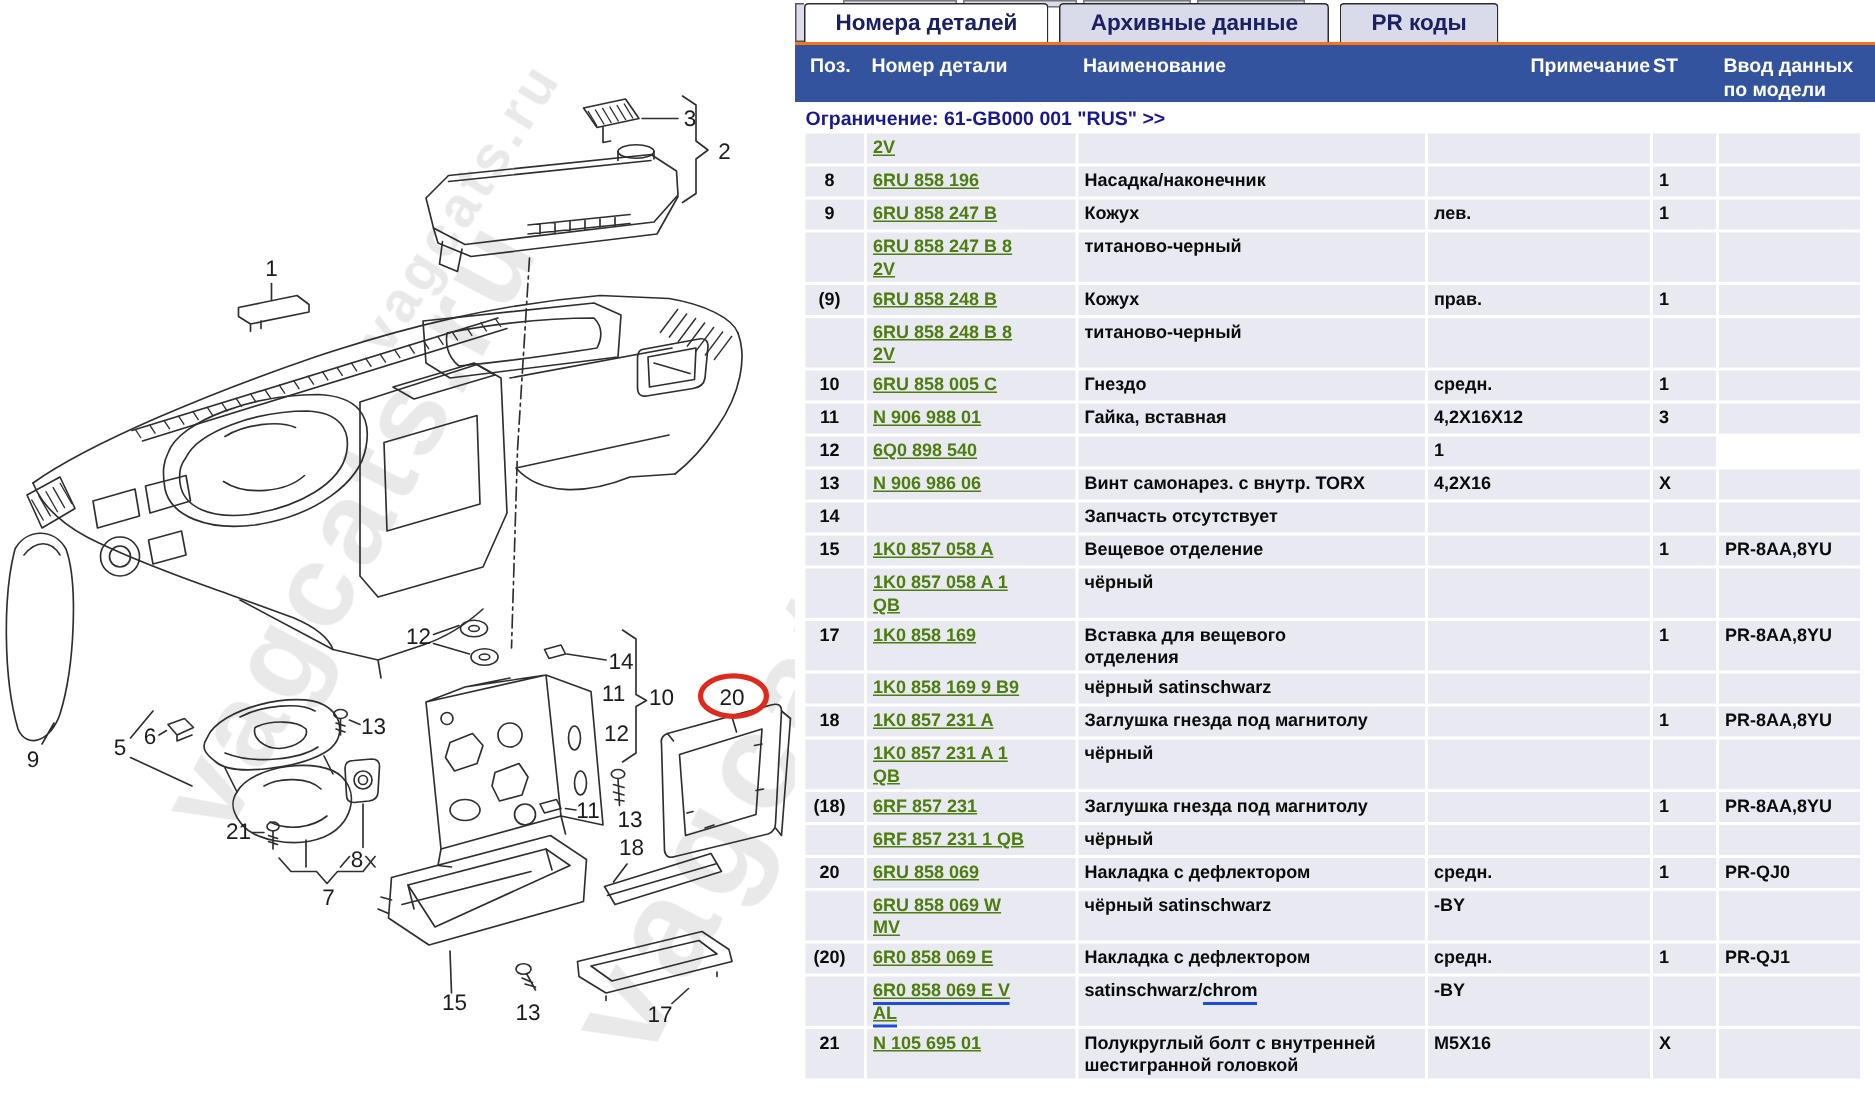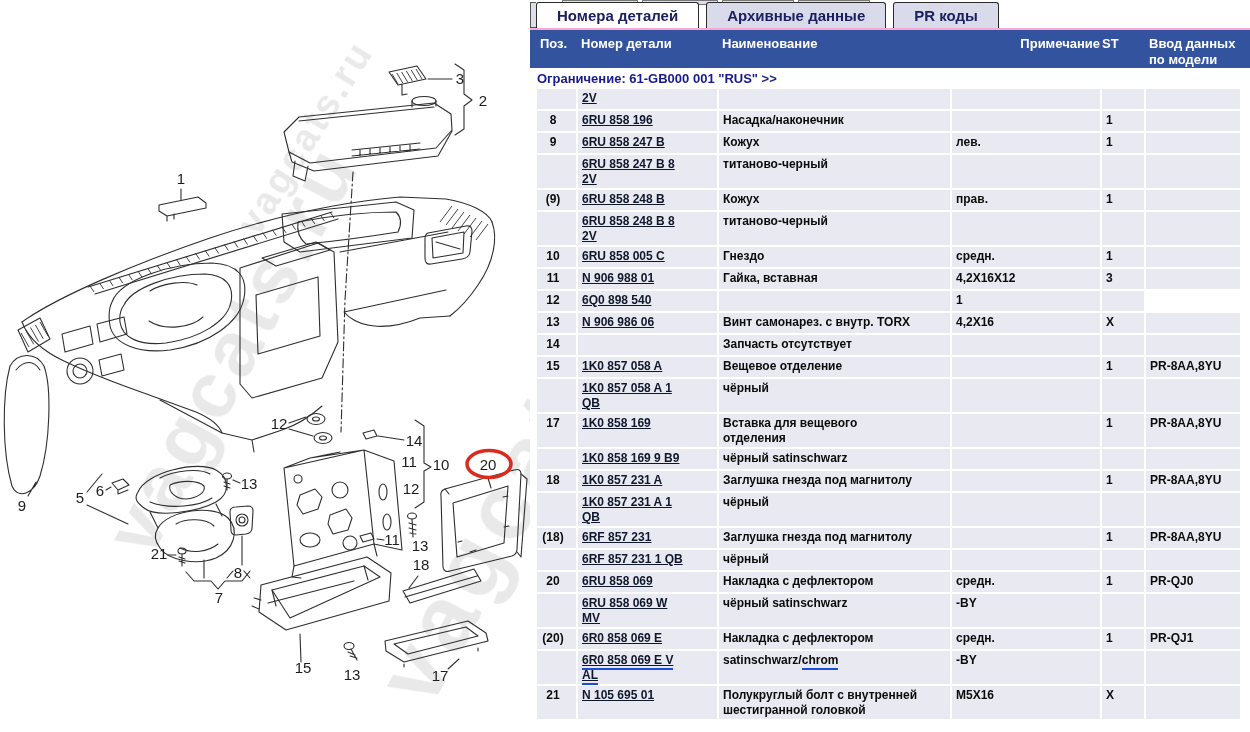--- a/index.html
+++ b/index.html
@@ -17,39 +17,39 @@
   .top-fragment { position:absolute; top:0; height:5px; background:#dcdeec; border:1px solid #777; }
   #left-sliver { position:absolute; left:0; top:2px; width:6px; height:26px; background:#dcdeec; border:1px solid #555; border-right:none; }
 
   #tabbar { position:absolute; left:6px; top:2px; height:26px; display:flex; z-index:2; }
   .tab { height:26px; display:flex; align-items:center; padding:0 20px; margin-right:7px;
          font-size:15px; font-weight:bold; color:#1b2060; background:#d9dbeb;
          border:1px solid #2b2b2b; border-bottom:none; border-radius:3px 3px 0 0; white-space:nowrap; }
   .tab.active { background:#fff; position:relative; }
 
   #colheader { position:absolute; left:0; top:28px; width:720px; height:40px;
-               background:#33539e; border-top:2px solid #f9a8d4; color:#fff;
+               background:#33539e; border-top:2px solid #f97316; color:#fff;
                font-size:13px; font-weight:bold; }
   #colheader .grid { padding-top:4px; }
 
   .grid { display:grid; grid-template-columns:39px 139px 231px 148px 42px 94px;
           column-gap:2px; margin-left:7px; }
   .hdr-cell { padding:2px 3px; line-height:16px; }
   .hdr-note { text-align:right; padding-right:0; }
   .hdr-st   { padding-left:0; }
 
   #restriction { position:absolute; left:0; top:68px; width:720px; height:21px;
                  font-size:13px; font-weight:bold; color:#19198f; padding:3px 0 0 7px; white-space:nowrap; }
 
   #rows { position:absolute; left:0; top:89px; width:720px; }
   .row { margin-bottom:2px; }
   .cell { background:#e9e9f2; min-height:20px; padding:2px 4px 1px 4px;
           font-size:12px; font-weight:bold; line-height:15px; color:#0b0b0b; white-space:pre-line; }
   .cell.pos { text-align:center; padding-left:1px; padding-right:8px; }
-  .plink { color:#0f172a; text-decoration:underline; cursor:pointer; }
+  .plink { color:#4d7c0f; text-decoration:underline; cursor:pointer; }
   .red-u { border-bottom:2px solid #1d4ed8; padding-bottom:1px; }
 </style>
 </head>
 <body>
 
 <div id="app">
 
   <div id="diagram-panel">
     <svg viewBox="0 0 530 732" width="530" height="732">
       <g fill="#d7d7d7" opacity="0.55" font-weight="bold">

